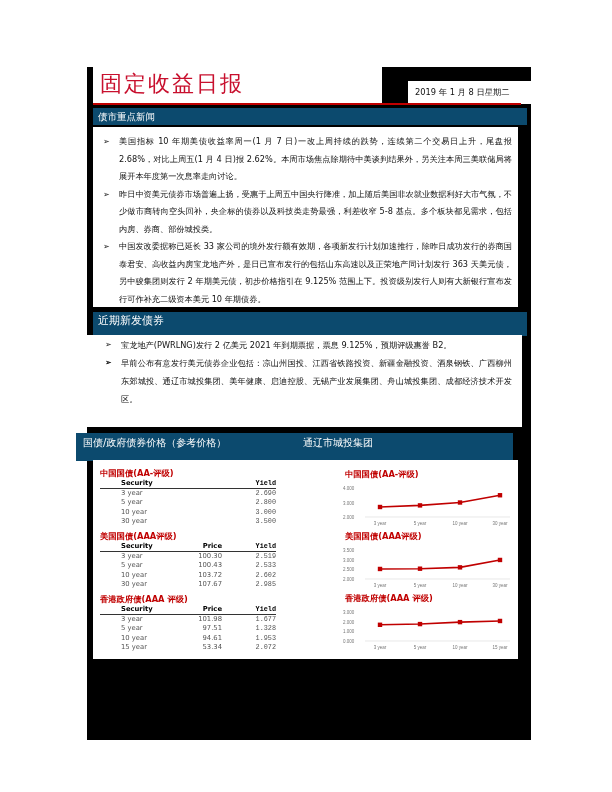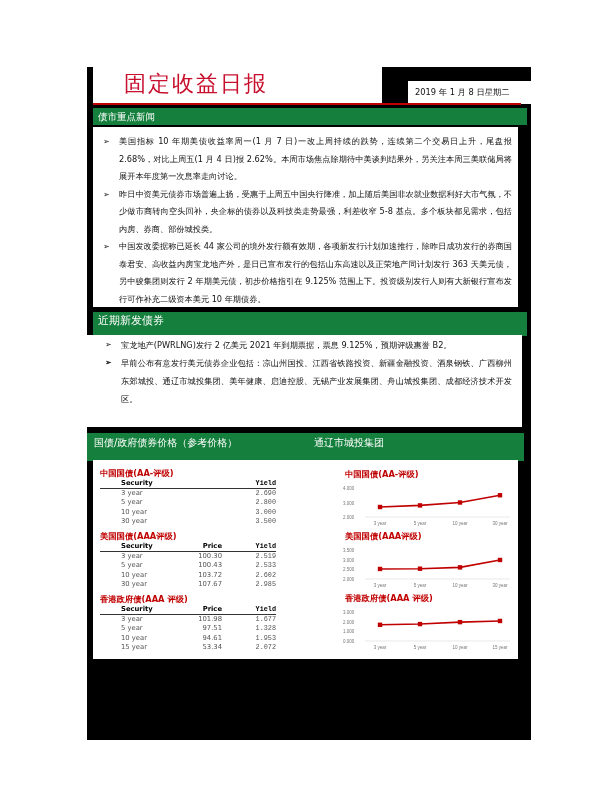--- a/index.html
+++ b/index.html
@@ -1,31 +1,31 @@
 <!DOCTYPE html>
 <html><head>
 <meta charset="utf-8">
 <style>
   html, body { margin:0; padding:0; }
   body { width:612px; height:792px; position:relative; background:#ffffff; overflow:hidden;
          font-family:"DejaVu Sans", "Liberation Sans", sans-serif; color:#000; }
   .abs { position:absolute; }
   #black-frame { left:87px; top:67px; width:444px; height:673px; background:#000; }
   #title-box { left:93px; top:67px; width:289px; height:36px; background:#fff; }
-  #report-title { left:100px; top:70px; font-size:22px; color:#c8102e; letter-spacing:2px; white-space:nowrap; line-height:28px;margin-left:24px; }
+  #report-title { left:100px; top:70px; font-size:22px; color:#c8102e; letter-spacing:2px; white-space:nowrap; line-height:28px; }
   #date-box { left:408px; top:81px; width:123px; height:23px; background:#fff; }
   #report-date { left:415px; top:86px; font-size:8.3px; line-height:13px; white-space:nowrap; color:#111; }
   #title-rule { left:93px; top:103px; width:428px; height:2px; background:#c00000; }
-  .red-bar { background:#15803d; color:#fff; white-space:nowrap; }
+  .red-bar { background:#0c4a6e; color:#fff; white-space:nowrap; }
   .red-bar span { position:absolute; top:0; }
   #sec1-bar { left:93px; top:108px; width:434px; height:17px; font-size:9.5px; line-height:17px; }
   #sec1-panel { left:93px; top:127px; width:425px; height:180px; background:#fff; }
   #sec2-bar { left:93px; top:312px; width:434px; height:24px; font-size:11px; line-height:18px; }
   #sec2-panel { left:87px; top:335px; width:435px; height:92px; background:#fff; }
-  #sec3-bar { left:87px; top:433px; width:437px; height:28px; font-size:10px; line-height:20px; }
+  #sec3-bar { left:76px; top:433px; width:437px; height:28px; font-size:10px; line-height:20px; }
   #sec3-panel { left:93px; top:460px; width:425px; height:199px; background:#fff; }
 
   .bullets { position:absolute; margin:0; padding:0; list-style:none; }
   .bullets li { position:relative; font-size:8.2px; line-height:17.5px; text-align:justify; color:#111; }
   .bullets .arrow { position:absolute; left:-16px; top:0; font-size:8px; color:#111; }
   #sec1-list { left:119px; top:133px; width:393px; }
   #sec2-list { left:121px; top:336px; width:391px; }
   #sec2-list li { line-height:18px; }
 
   .tbl { position:absolute; left:100px; width:176px; font-size:6.8px; }
@@ -51,21 +51,21 @@
 <div id="report-date" class="abs">2019 年 1 月 8 日星期二</div>
 <div id="title-rule" class="abs"></div>
 
 <div id="sec1-bar" class="abs red-bar">
   <span style="left:5px">债市重点新闻</span>
 </div>
 <div id="sec1-panel" class="abs"></div>
 <ul id="sec1-list" class="bullets">
   <li><span class="arrow">➢</span><span>美国指标 10 年期美债收益率周一(1 月 7 日)一改上周持续的跌势，连续第二个交易日上升，尾盘报 2.68%，对比上周五(1 月 4 日)报 2.62%。本周市场焦点除期待中美谈判结果外，另关注本周三美联储局将展开本年度第一次息率走向讨论。</span></li>
   <li><span class="arrow">➢</span><span>昨日中资美元债券市场普遍上扬，受惠于上周五中国央行降准，加上随后美国非农就业数据利好大市气氛，不少做市商转向空头回补，央企标的债券以及科技类走势最强，利差收窄 5-8 基点。多个板块都见需求，包括内房、券商、部份城投类。</span></li>
-  <li><span class="arrow">➢</span><span>中国发改委据称已延长 44 家公司的境外发行额有效期，各项新发行计划加速推行，除昨日成功发行的券商国泰君安、高收益内房宝龙地产外，是日已宣布发行的包括山东高速以及正荣地产同计划发行 363 天美元债，另中骏集团则发行 2 年期美元债，初步价格指引在 9.125% 范围上下。投资级别发行人则有大新银行宣布发行可作补充二级资本美元 10 年期债券。</span></li>
+  <li><span class="arrow">➢</span><span>中国发改委据称已延长 33 家公司的境外发行额有效期，各项新发行计划加速推行，除昨日成功发行的券商国泰君安、高收益内房宝龙地产外，是日已宣布发行的包括山东高速以及正荣地产同计划发行 363 天美元债，另中骏集团则发行 2 年期美元债，初步价格指引在 9.125% 范围上下。投资级别发行人则有大新银行宣布发行可作补充二级资本美元 10 年期债券。</span></li>
 </ul>
 
 <div id="sec2-bar" class="abs red-bar">
   <span style="left:5px">近期新发债券</span>
 </div>
 <div id="sec2-panel" class="abs"></div>
 <ul id="sec2-list" class="bullets">
   <li><span class="arrow">➢</span><span>宝龙地产(PWRLNG)发行 2 亿美元 2021 年到期票据，票息 9.125%，预期评级惠誉 B2。</span></li>
   <li><span class="arrow">➢</span></li>
   <li><span class="arrow">➢</span><span>早前公布有意发行美元债券企业包括：凉山州国投、江西省铁路投资、新疆金融投资、酒泉钢铁、广西柳州东郊城投、通辽市城投集团、美年健康、启迪控股、无锡产业发展集团、舟山城投集团、成都经济技术开发区。</span></li>

